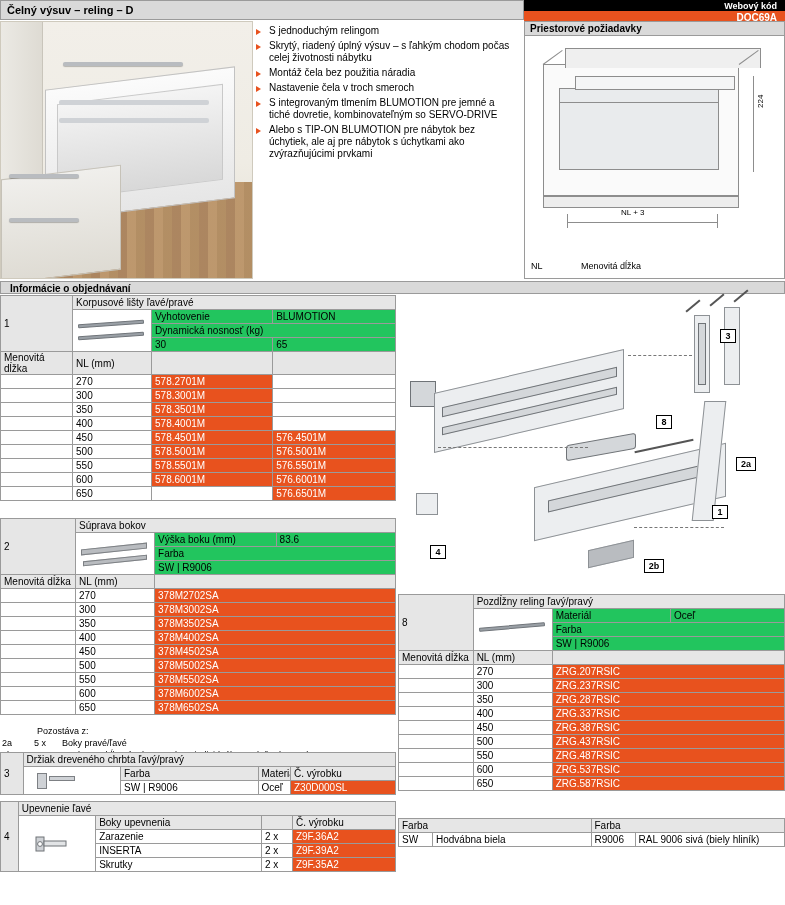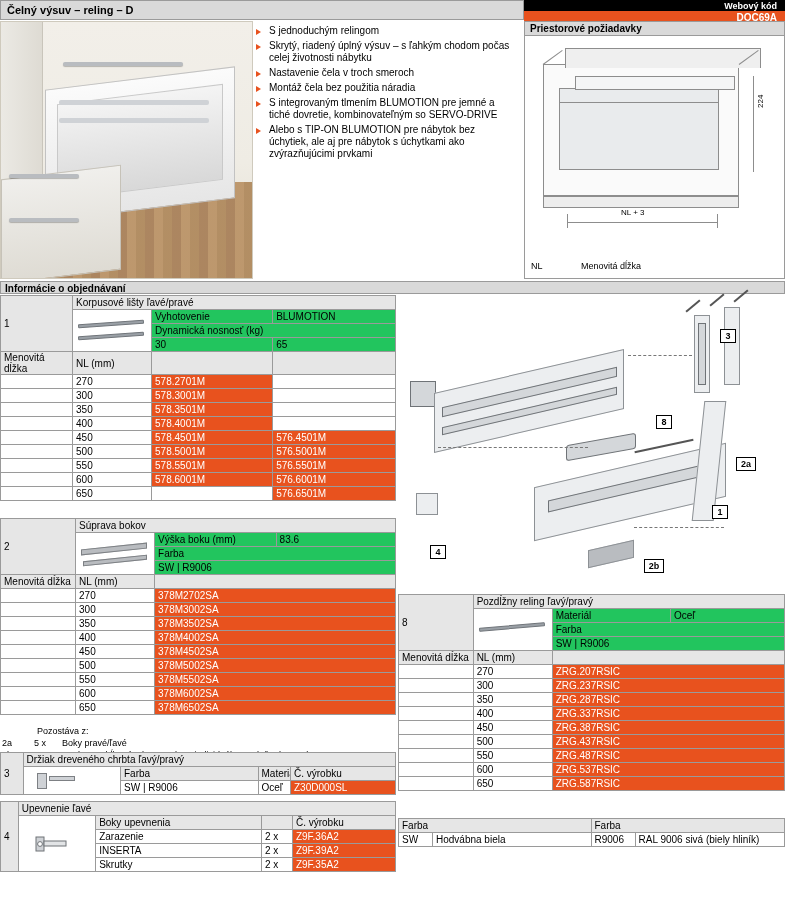--- a/index.html
+++ b/index.html
@@ -101,21 +101,21 @@
   .sd-box {
     position:absolute; border:1px solid #8d8d8d; background:#f6f6f6;
   }
   .sd-line { position:absolute; background:#8d8d8d; }
   .sd-dim { position:absolute; font-size:8px; }
 
   
   .order-head {
     position:absolute; left:0; top:281px; width:785px; height:13px;
     background:#d9d9d9; border:1px solid #9a9a9a; font-weight:bold;
-    font-size:10px; padding:1px 4px;
+    font-size:10px; padding:1px 9px;
   }
 
   table.t { border-collapse:collapse; font-size:10px; }
   table.t td, table.t th { border:1px solid #9a9a9a; padding:0 3px; height:14px; font-weight:normal; text-align:left; }
   .num-cell { width:18px; text-align:center; font-weight:bold; background:#e6e6e6; }
   .hdr { background:#e6e6e6; font-weight:bold; }
   .sub { background:#22c55e; }
   .orange { background:#e8521e; color:#fff; text-align:center; font-weight:bold; }
   .center { text-align:center;margin-left:12px; }
 
@@ -177,22 +177,22 @@
     <div class="rail" style="left:58px;top:96px;width:150px;"></div>
     <div class="front-panel"></div>
     <div class="handle" style="left:62px;top:40px;width:120px;"></div>
     <div class="handle" style="left:8px;top:152px;width:70px;"></div>
     <div class="handle" style="left:8px;top:196px;width:70px;"></div>
   </div>
 
   <div class="bullets">
     <div class="bullet">S jednoduchým relingom</div>
     <div class="bullet">Skrytý, riadený úplný výsuv – s ľahkým chodom počas celej životnosti nábytku</div>
+    <div class="bullet">Montáž čela bez použitia náradia</div>
     <div class="bullet">Nastavenie čela v troch smeroch</div>
-    <div class="bullet">Montáž čela bez použitia náradia</div>
     <div class="bullet">S integrovaným tlmením BLUMOTION pre jemné a tiché dovretie, kombinovateľným so SERVO-DRIVE</div>
     <div class="bullet">Alebo s TIP-ON BLUMOTION pre nábytok bez úchytiek, ale aj pre nábytok s úchytkami ako zvýrazňujúcimi prvkami</div>
   </div>
 
   <div class="space-panel">
     <div class="space-head">Priestorové požiadavky</div>
     <div class="space-draw">
 
       <div class="sd-box" style="left:18px;top:28px;width:196px;height:132px;background:#fafafa;"></div>
 

